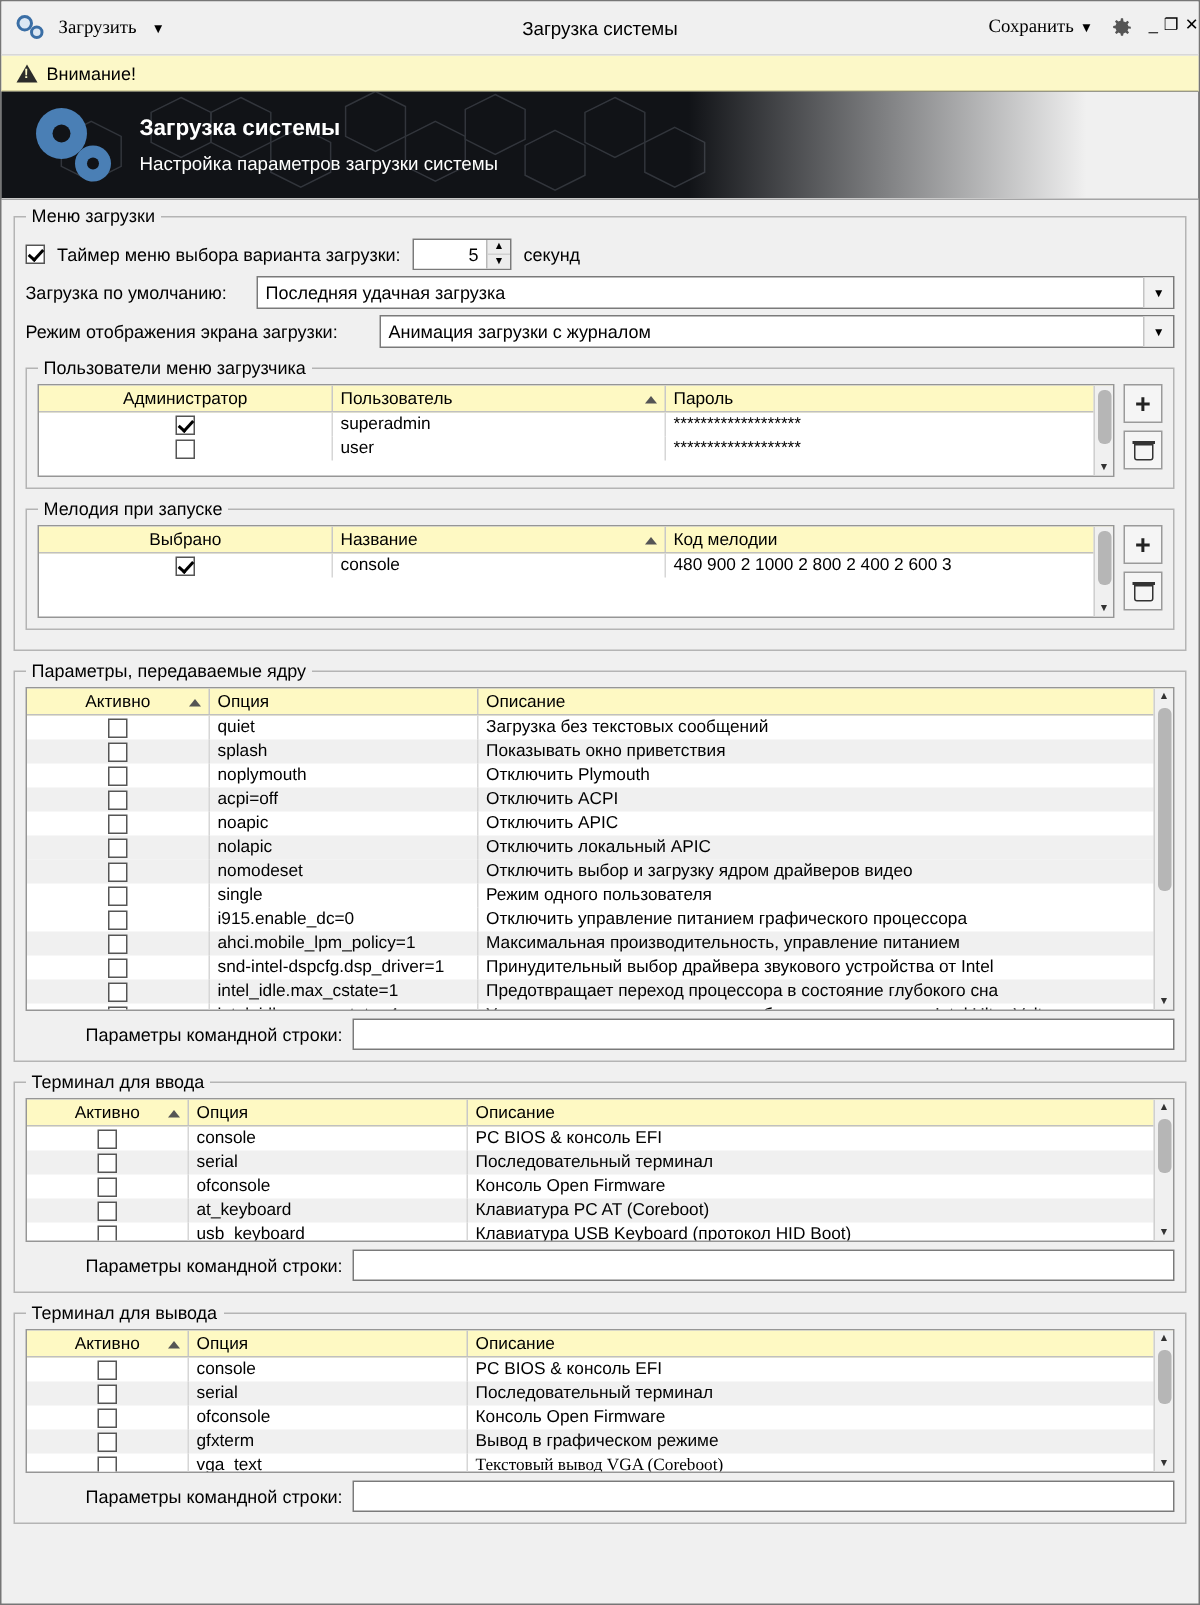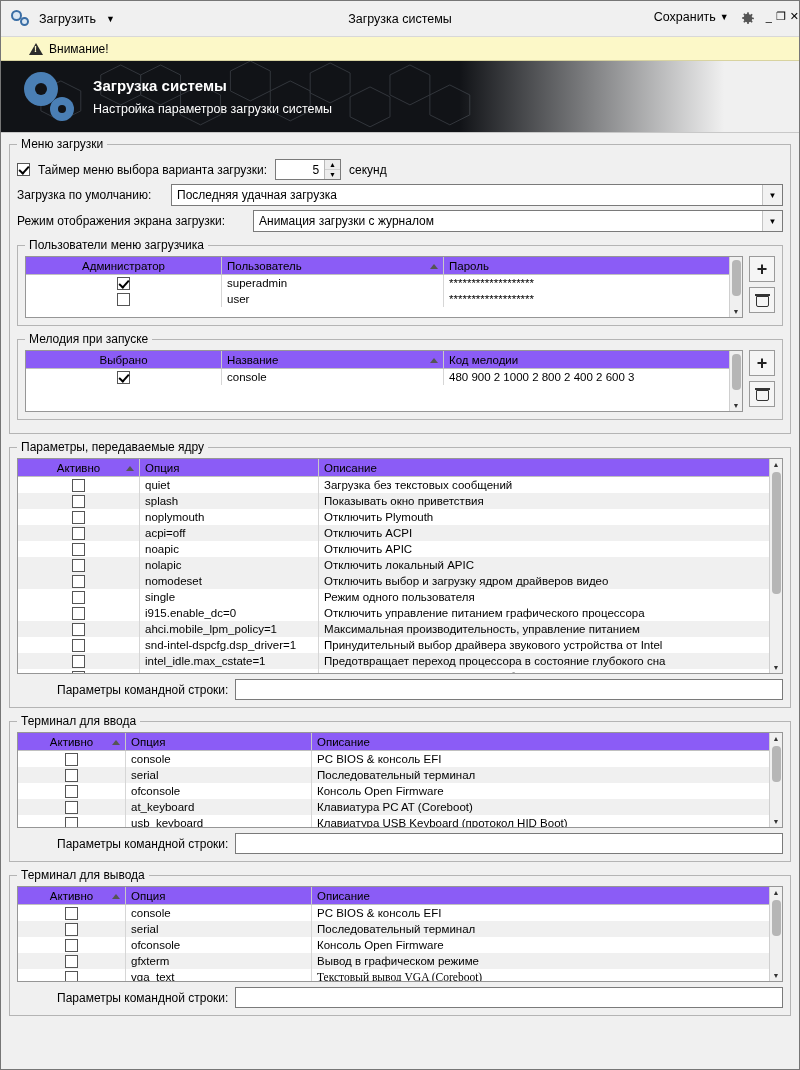--- a/index.html
+++ b/index.html
@@ -33,40 +33,40 @@
   .tb-left { display: flex; align-items: center; gap: 6px; padding-left: 10px; }
   .gear-cluster { width: 22px; height: 20px; position: relative; }
   .gear {
     position: absolute;
     border-radius: 50%;
     border: 2px solid #3a6ea5;
     background: #dbe7f3;
   }
   .gear.g1 { width: 11px; height: 11px; left: 0; top: 1px; }
   .gear.g2 { width: 9px; height: 9px; left: 9px; top: 8px; }
-  .tb-menu-label { font-size: 12.5px; }
+  .tb-menu-label { font-size: 12.5px; font-family: Liberation Serif, serif; }
   .caret { font-size: 9px; margin-left: 4px; }
   .tb-title {
     position: absolute; left: 0; right: 0; text-align: center;
     font-size: 12.5px; pointer-events: none;
   }
   .tb-right {
     margin-left: auto; display: flex; align-items: flex-start; gap: 10px;
     padding-right: 0;
   }
   .tb-gear-icon { width: 17px; height: 17px; }
   .winbtns { display: flex; align-items: center; gap: 4px; font-size: 11px; }
   .winbtns span { cursor: default; }
   
   .warnbar {
     background: #fcf8c8;
     border-bottom: 1px solid #d8d3a0;
     height: 24px;
     display: flex; align-items: center; gap: 6px;
-    padding-left: 28px;
+    padding-left: 10px;
     flex: none;
     font-size: 12px;
   }
   .warn-tri {
     width: 0; height: 0;
     border-left: 7px solid transparent;
     border-right: 7px solid transparent;
     border-bottom: 12px solid #2b2b2b;
     position: relative;
   }
@@ -146,21 +146,21 @@
     background: #f2f2f2; border-left: 1px solid #c4c4c4;
     display: flex; align-items: center; justify-content: center; font-size: 8px;
   }
   
   .tablewrap { display: flex; gap: 6px; align-items: flex-start; }
   .table {
     flex: 1; border: 1px solid #969696; background: #fff;
     position: relative; overflow: hidden;
   }
   .thead {
-    display: flex; height: 18px; background: #8b5cf6;
+    display: flex; height: 18px; background: #fef9c3;
     border-bottom: 1px solid #c0c0c0; font-size: 11.5px;
   }
   .thead > div {
     border-right: 1px solid #c8c8c8; padding: 2px 5px;
     display: flex; align-items: center; position: relative;
   }
   .thead > div:last-child { border-right: 0; }
   .th-center { justify-content: center; }
   .sort-asc {
     position: absolute; right: 5px; top: 7px;

